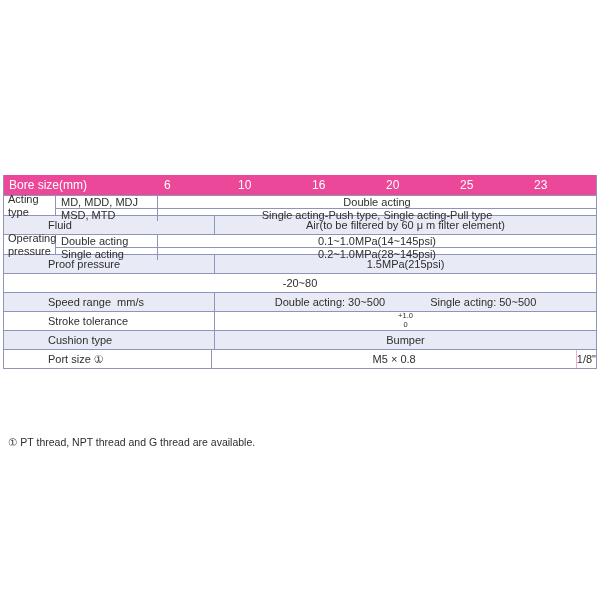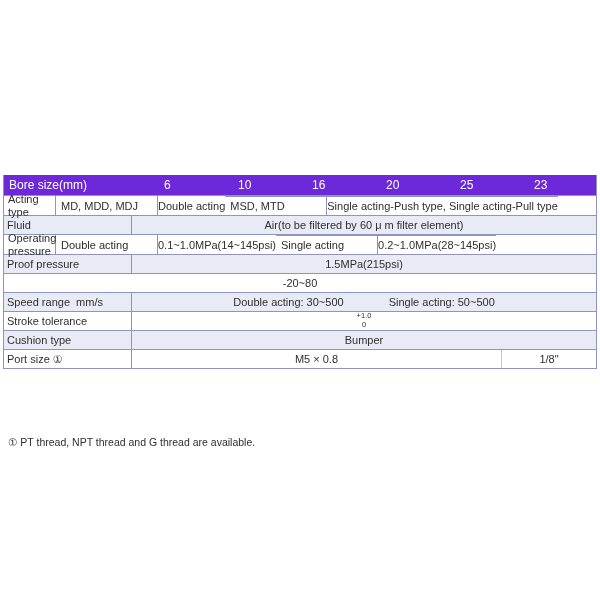--- a/index.html
+++ b/index.html
@@ -19,55 +19,56 @@
     top: 175px;
     width: 594px;
     border-left: 1px solid #8f94ba;
     border-right: 1px solid #8f94ba;
     border-bottom: 1px solid #8f94ba;
     font-size: 11px;
   }
   .thead {
     display: flex;
     height: 20px;
-    background: #6d28d9;
+    background: #ec4899;
     color: #ffffff;
     font-size: 12px;
     font-weight: 500;
     align-items: center;
   }
   .thead .hlabel { width: 154px; padding-left: 5px; }
   .thead .hcol   { width: 74px;  padding-left: 6px; }
   .thead .hcol:last-child { width: auto; flex: 1; }
   .trow {
     display: flex;
     height: 19px;
     border-top: 1px solid #8f94ba;
     background: #ffffff;
     align-items: stretch;
   }
   .trow.group { height: 20px; }
   .trow.shaded { background: #e8ebf5; }
   .lbl {
-    width: 128px;
-    padding-left: 3px;
+    width: 182px;
+    padding-left: 15px;
     display: flex;
     align-items: center;
     border-right: 1px solid #8f94ba;
     white-space: pre;
+    margin-left: 29px;
   }
   .glbl {
     width: 52px;
     padding-left: 4px;
     display: flex;
     align-items: center;
     border-right: 1px solid #8f94ba;
     line-height: 1.15;
   }
-  .gcol { flex: 1; display: flex; flex-direction: row; }
+  .gcol { flex: 1; display: flex; flex-direction: column; }
   .gsub { display: flex; height: 19px; }
   .gsub + .gsub { border-top: 1px solid #8f94ba; }
   .sub {
     width: 102px;
     padding-left: 5px;
     display: flex;
     align-items: center;
     border-right: 1px solid #8f94ba;
   }
   .val {

